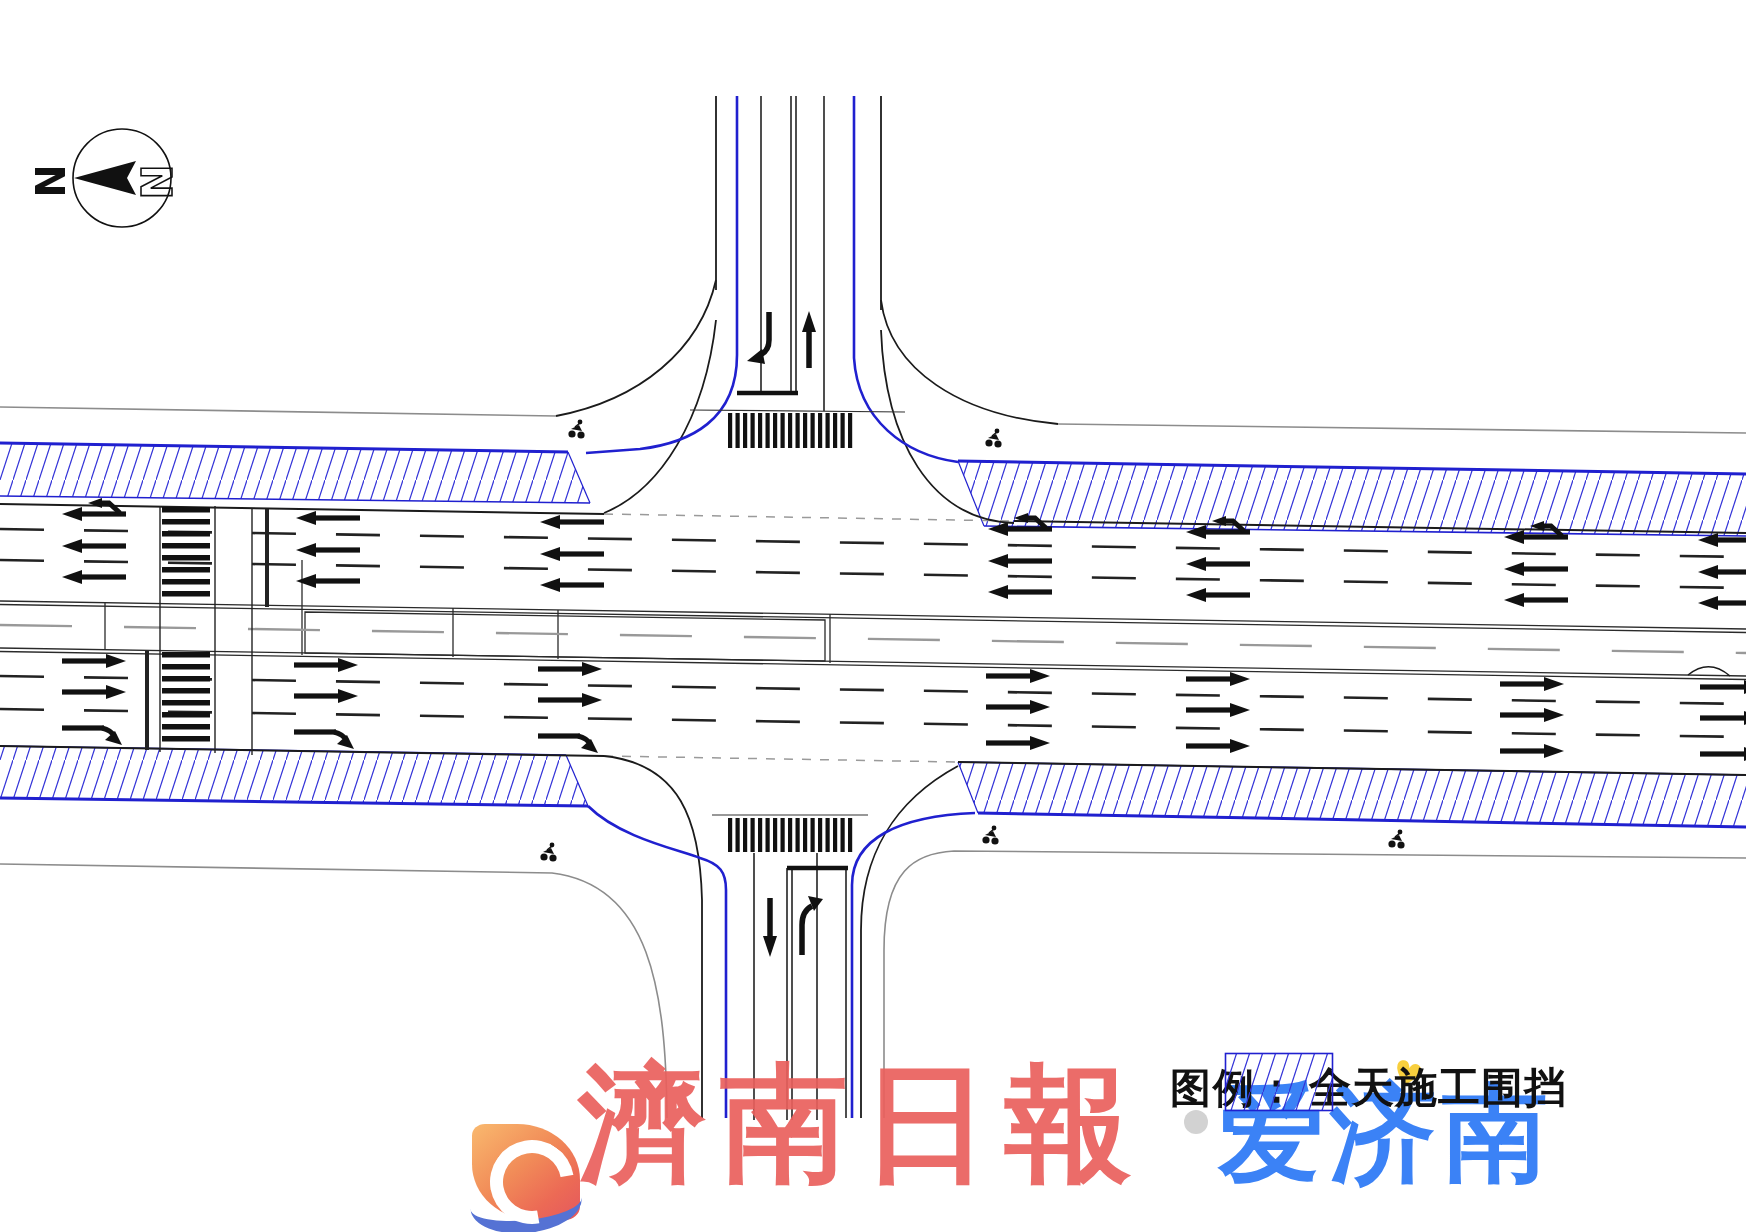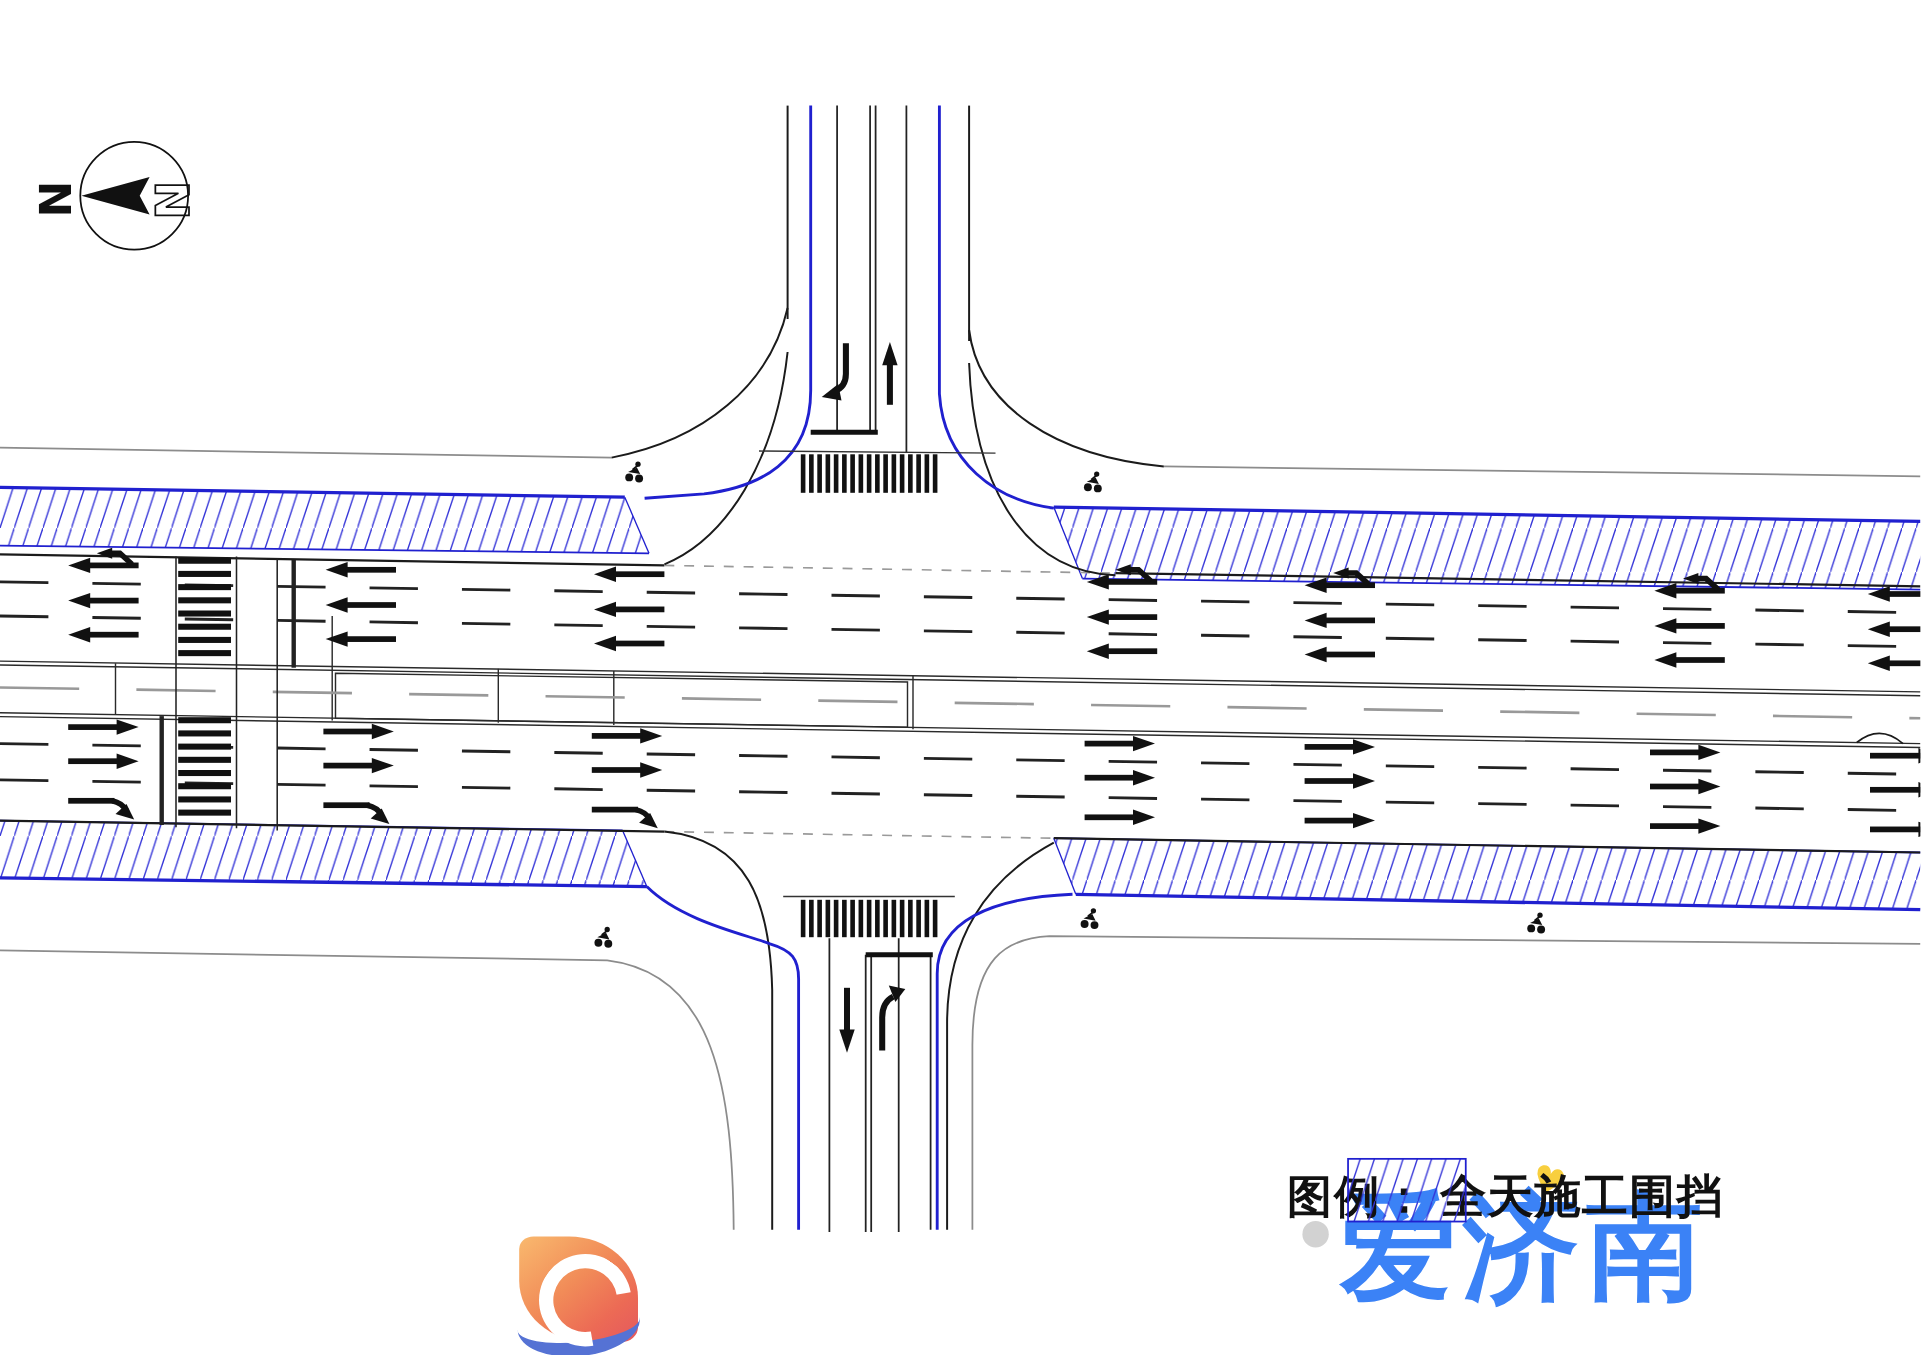--- a/index.html
+++ b/index.html
@@ -324,20 +324,21 @@
         <use href="#bike-icon" transform="translate(990 834)"></use>
         <use href="#bike-icon" transform="translate(1396 838)"></use>
       </g>
 </svg>
 
 <div class="wm wm-logo">
   <div class="leaf"></div>
   <div class="swoosh"></div>
   <div class="cshape"></div>
 </div>
+<div class="wm wm-red">濟南日報</div>
 <div class="wm wm-dot"></div>
 <div class="wm wm-blue">爱济南</div>
 <div class="wm wm-heart">♥</div>
 
 <div class="legend">
   <span class="legend-title">图例：</span>
   <svg class="legend-swatch" width="110" height="60">
     <rect x="1.5" y="1.5" width="107" height="57" fill="url(#hatch)" stroke="#2020cf" stroke-width="1.6"></rect>
   </svg>
   <span class="legend-label">全天施工围挡</span>

